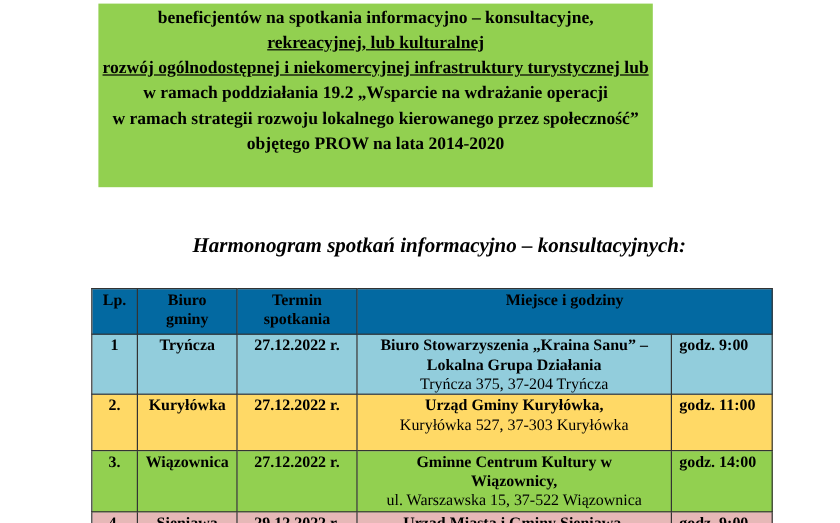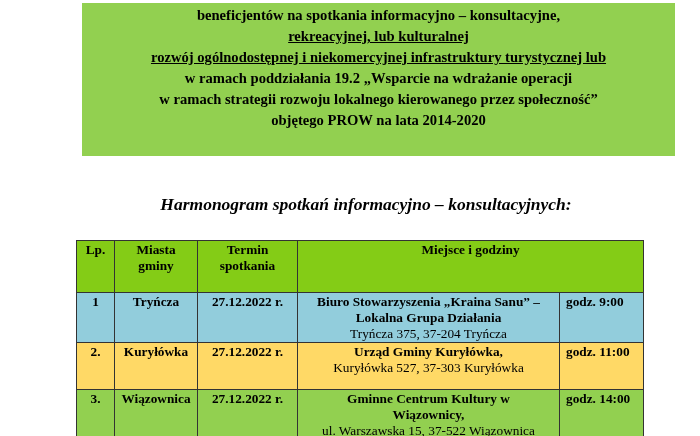--- a/index.html
+++ b/index.html
@@ -1,41 +1,41 @@
 <!DOCTYPE html>
 <html><head>
 <meta charset="utf-8">
 <style>
   html, body { margin: 0; padding: 0; background: #ffffff; }
   body {
     width: 700px; height: 436px; overflow: hidden; position: relative;
     font-family: "Liberation Serif", "DejaVu Serif", serif; color: #000;
   }
   .green-box {
-    position: absolute; left: 82px; top: 3px; width: 593px; height: 153px;
+    position: absolute; left: 82px; top: 3px; width: 462px; height: 153px;
     background: #92d050;
     text-align: center; font-weight: bold; font-size: 14.6px; line-height: 21px;
     padding-top: 2px; box-sizing: border-box;
   }
   .green-box .line { display: block; white-space: nowrap; }
   .green-box .u { text-decoration: underline; }
   .section-title {
     position: absolute; left: 16px; width: 700px; top: 194px;
     text-align: center; font-weight: bold; font-style: italic; font-size: 17.5px;
   }
   table.harm {
     position: absolute; left: 76px; top: 240px; width: 567px;
     border-collapse: collapse; table-layout: fixed;
     font-size: 13.3px; line-height: 16px;
   }
   table.harm td, table.harm th {
     border: 1px solid #333; vertical-align: top; padding: 1px 6px 0 6px;
     box-sizing: border-box;
   }
-  table.harm th { background: #84cc16; font-weight: bold; text-align: center; height: 52px; }
+  table.harm th { background: #0369a1; font-weight: bold; text-align: center; height: 38px; }
   table.harm th.miejsce { }
   table.harm td.c { text-align: center; font-weight: bold; }
   table.harm td.place { text-align: center; }
   table.harm td.godz { font-weight: bold; text-align: left; padding-left: 6px; }
   .b { font-weight: bold; display: block; }
   .n { font-weight: normal; display: block; }
   tr.r1 td { background: #92cddc; height: 48px; }
   tr.r2 td { background: #ffd966; height: 47px; }
   tr.r3 td { background: #92d050; height: 51px; }
   tr.r4 td { background: #e6b8b7; height: 30px; }
@@ -59,21 +59,21 @@
     <col style="width:38px">
       <col style="width:83px">
       <col style="width:100px">
       <col style="width:262px">
       <col style="width:84px">
   </colgroup>
   <thead>
     <tr>
       <th>Lp.</th>
       <th>
-        <span class="b">Miasta</span>
+        <span class="b">Biuro</span>
         <span class="b">gminy</span>
       </th>
       <th>
         <span class="b">Termin</span>
         <span class="b">spotkania</span>
       </th>
       <th class="miejsce" colspan="2">Miejsce i godziny</th>
     </tr>
   </thead>
   <tbody>

